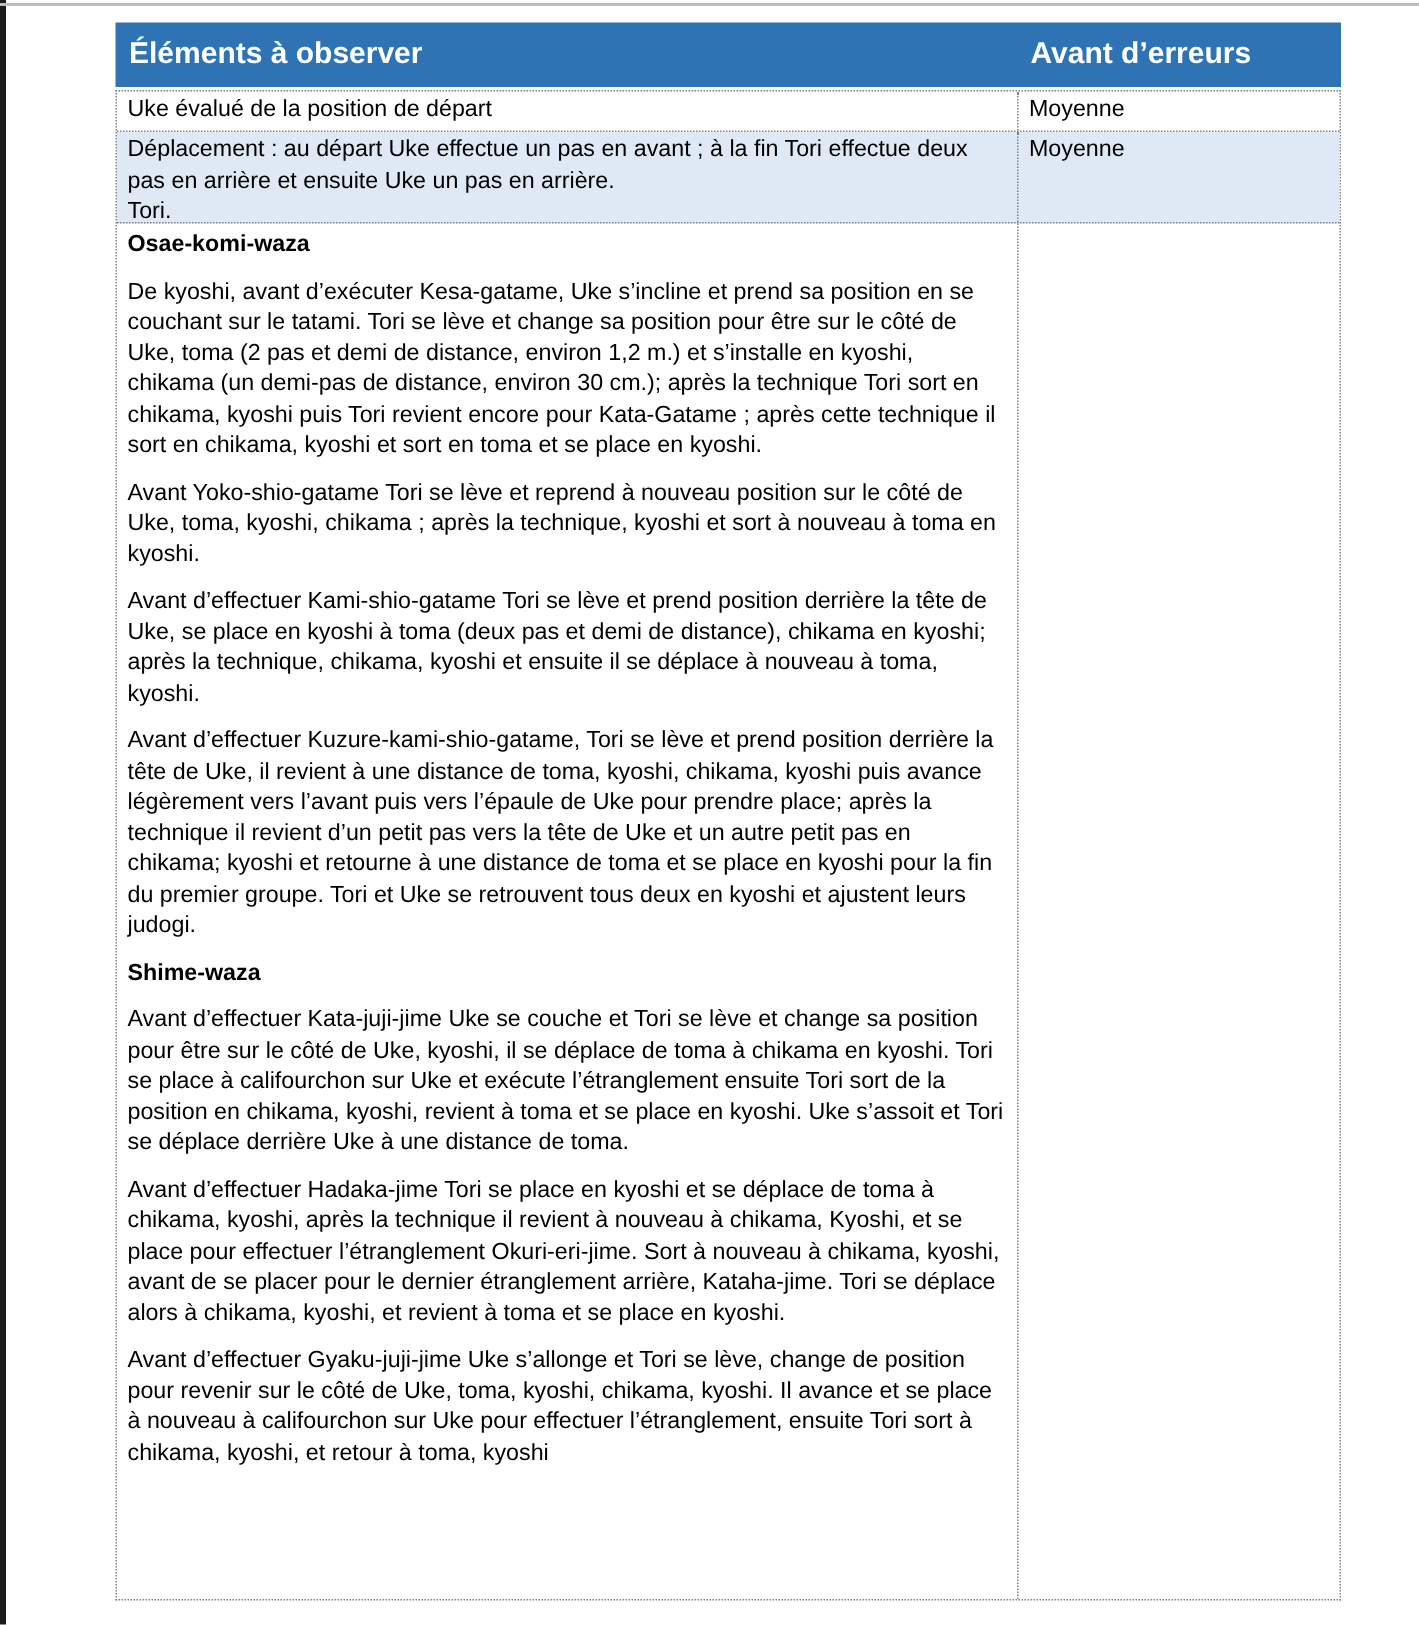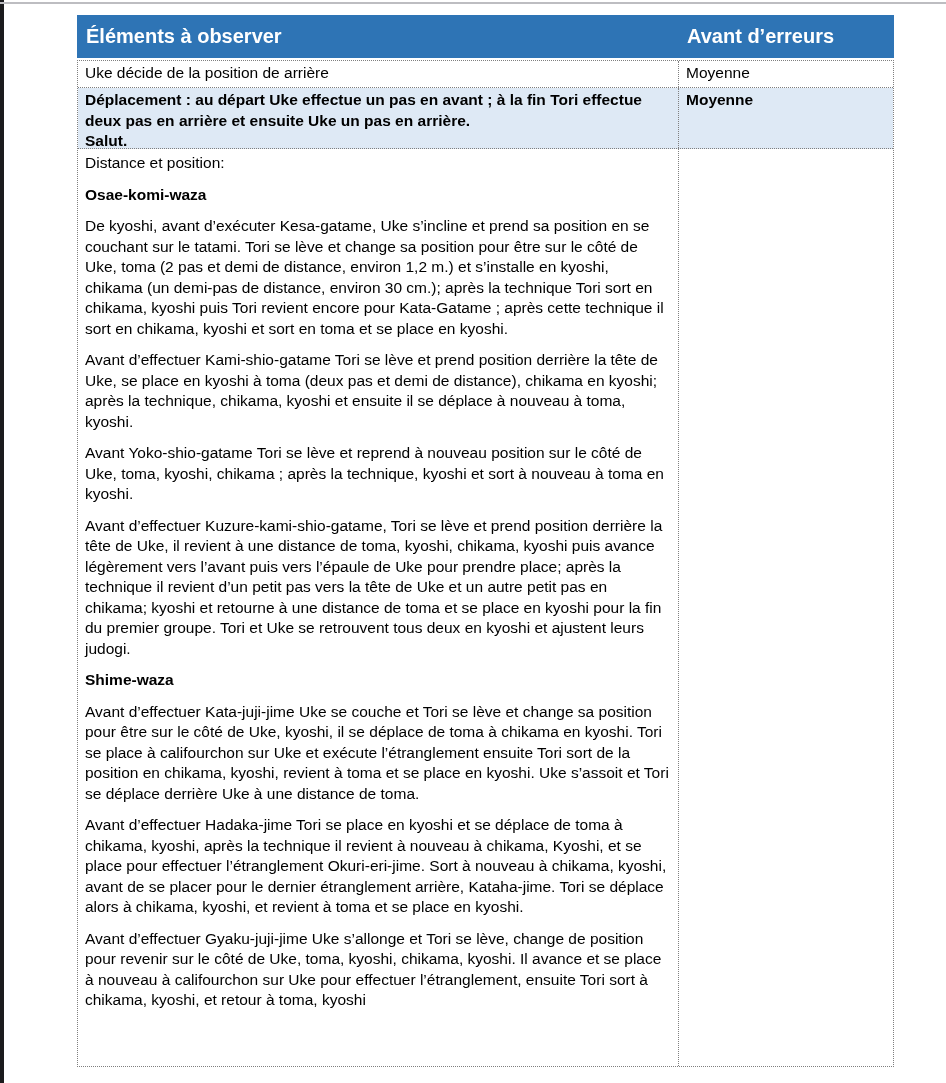--- a/index.html
+++ b/index.html
@@ -47,21 +47,21 @@
   .th.c2 { flex: 1; padding-left: 8px; }
   .tbody {
     margin-top: 2px;
     border: 1px dotted #7f7f7f;
   }
   .tr {
     display: flex;
     border-bottom: 1px dotted #7f7f7f;
   }
   .tr:last-child { border-bottom: none; }
-  .tr.alt { background: #DEE9F5; font-weight: bold; }
+  .tr.alt { background: #DEE9F5; }
   .td {
     box-sizing: border-box;
     font-size: 15.5px;
     line-height: 20.5px;
     padding: 2px 8px 2px 7px;
     overflow: hidden;
   }
   .td.c1 {
     width: 601px;
     border-right: 1px dotted #7f7f7f;
@@ -84,39 +84,38 @@
 <div class="doc-table">
 
   <div class="thead">
     <div class="th c1">Éléments à observer</div>
     <div class="th c2">Avant d’erreurs</div>
   </div>
 
   <div class="tbody">
 
     <div class="tr r1">
-      <div class="td c1">Uke décide de la position de arrière</div>
+      <div class="td c1">Uke évalué de la position de départ</div>
       <div class="td c2">Moyenne</div>
     </div>
 
     <div class="tr r2 alt">
       <div class="td c1">
         <p class="line">Déplacement : au départ Uke effectue un pas en avant ; à la fin Tori effectue deux pas en arrière et ensuite Uke un pas en arrière.</p>
-        <p class="line">Salut.</p>
+        <p class="line">Tori.</p>
       </div>
       <div class="td c2">Moyenne</div>
     </div>
 
     <div class="tr r3">
       <div class="td c1">
-        <p class="para">Distance et position:</p>
         <p class="para bold">Osae-komi-waza</p>
         <p class="para">De kyoshi, avant d’exécuter Kesa-gatame, Uke s’incline et prend sa position en se couchant sur le tatami. Tori se lève et change sa position pour être sur le côté de Uke, toma (2 pas et demi de distance, environ 1,2 m.) et s’installe en kyoshi, chikama (un demi-pas de distance, environ 30 cm.); après la technique Tori sort en chikama, kyoshi puis Tori revient encore pour Kata-Gatame ; après cette technique il sort en chikama, kyoshi et sort en toma et se place en kyoshi.</p>
+        <p class="para">Avant Yoko-shio-gatame Tori se lève et reprend à nouveau position sur le côté de Uke, toma, kyoshi, chikama ; après la technique, kyoshi et sort à nouveau à toma en kyoshi.</p>
         <p class="para">Avant d’effectuer Kami-shio-gatame Tori se lève et prend position derrière la tête de Uke, se place en kyoshi à toma (deux pas et demi de distance), chikama en kyoshi; après la technique, chikama, kyoshi et ensuite il se déplace à nouveau à toma, kyoshi.</p>
-        <p class="para">Avant Yoko-shio-gatame Tori se lève et reprend à nouveau position sur le côté de Uke, toma, kyoshi, chikama ; après la technique, kyoshi et sort à nouveau à toma en kyoshi.</p>
         <p class="para">Avant d’effectuer Kuzure-kami-shio-gatame, Tori se lève et prend position derrière la tête de Uke, il revient à une distance de toma, kyoshi, chikama, kyoshi puis avance légèrement vers l’avant puis vers l’épaule de Uke pour prendre place; après la technique il revient d’un petit pas vers la tête de Uke et un autre petit pas en chikama; kyoshi et retourne à une distance de toma et se place en kyoshi pour la fin du premier groupe. Tori et Uke se retrouvent tous deux en kyoshi et ajustent leurs judogi.</p>
         <p class="para bold">Shime-waza</p>
         <p class="para">Avant d’effectuer Kata-juji-jime Uke se couche et Tori se lève et change sa position pour être sur le côté de Uke, kyoshi, il se déplace de toma à chikama en kyoshi. Tori se place à califourchon sur Uke et exécute l’étranglement ensuite Tori sort de la position en chikama, kyoshi, revient à toma et se place en kyoshi. Uke s’assoit et Tori se déplace derrière Uke à une distance de toma.</p>
         <p class="para">Avant d’effectuer Hadaka-jime Tori se place en kyoshi et se déplace de toma à chikama, kyoshi, après la technique il revient à nouveau à chikama, Kyoshi, et se place pour effectuer l’étranglement Okuri-eri-jime. Sort à nouveau à chikama, kyoshi, avant de se placer pour le dernier étranglement arrière, Kataha-jime. Tori se déplace alors à chikama, kyoshi, et revient à toma et se place en kyoshi.</p>
         <p class="para">Avant d’effectuer Gyaku-juji-jime Uke s’allonge et Tori se lève, change de position pour revenir sur le côté de Uke, toma, kyoshi, chikama, kyoshi. Il avance et se place à nouveau à califourchon sur Uke pour effectuer l’étranglement, ensuite Tori sort à chikama, kyoshi, et retour à toma, kyoshi</p>
       </div>
     </div>
 
   </div>
 </div>

